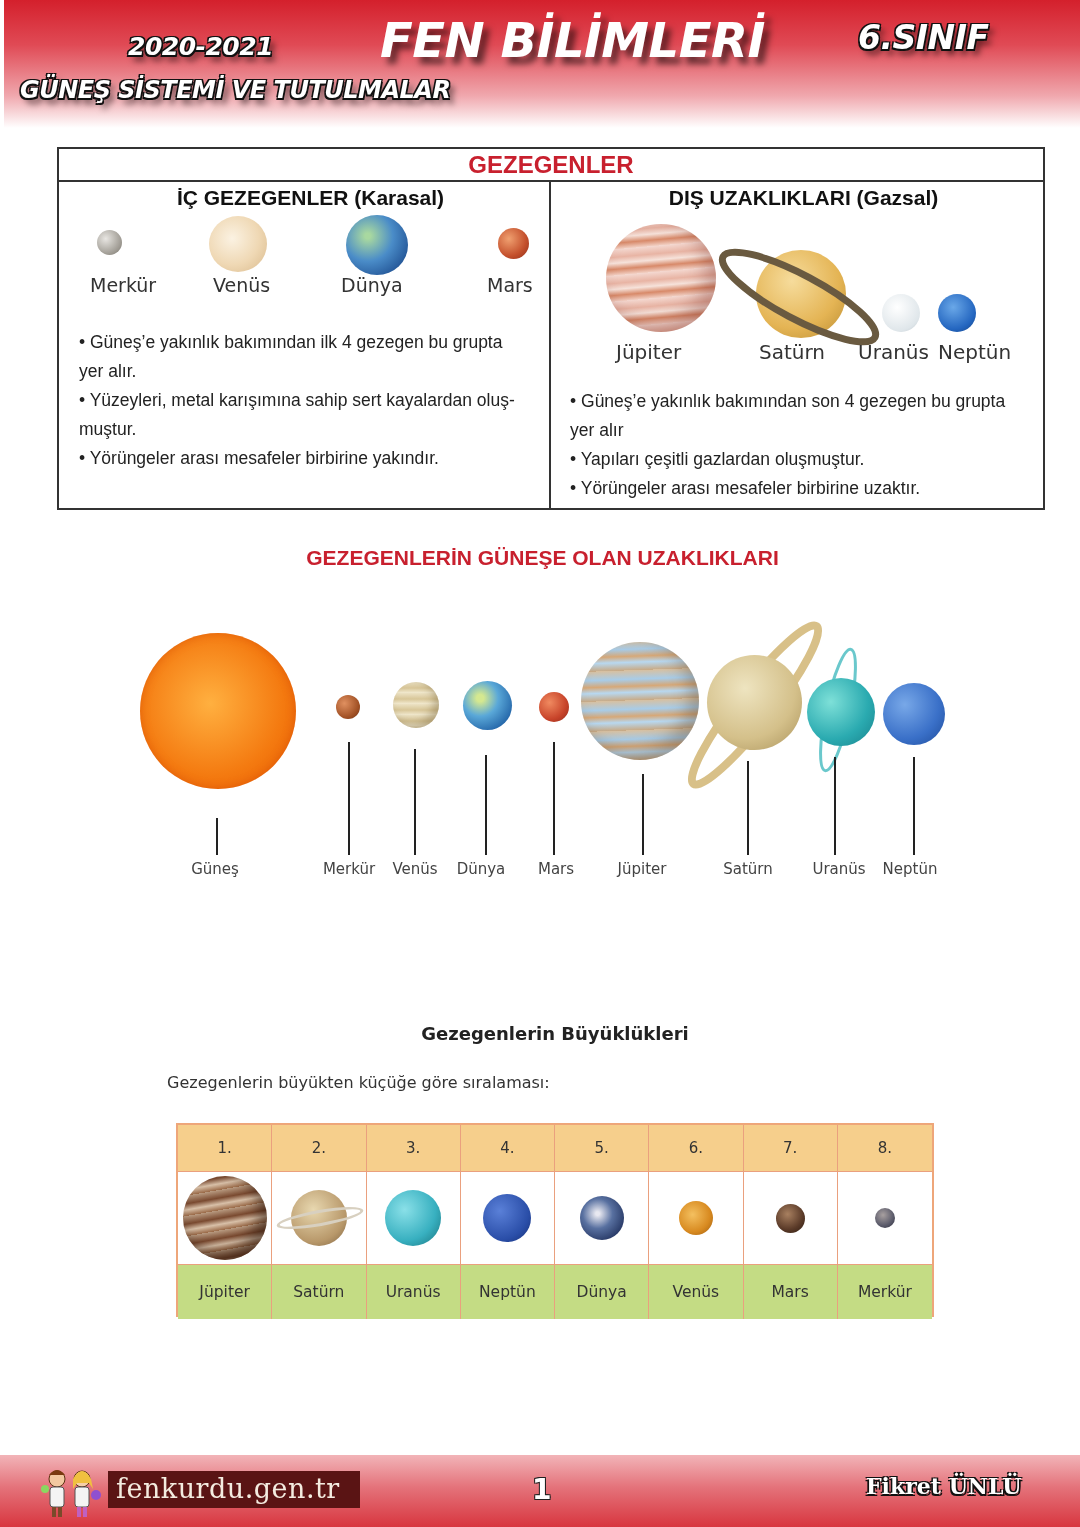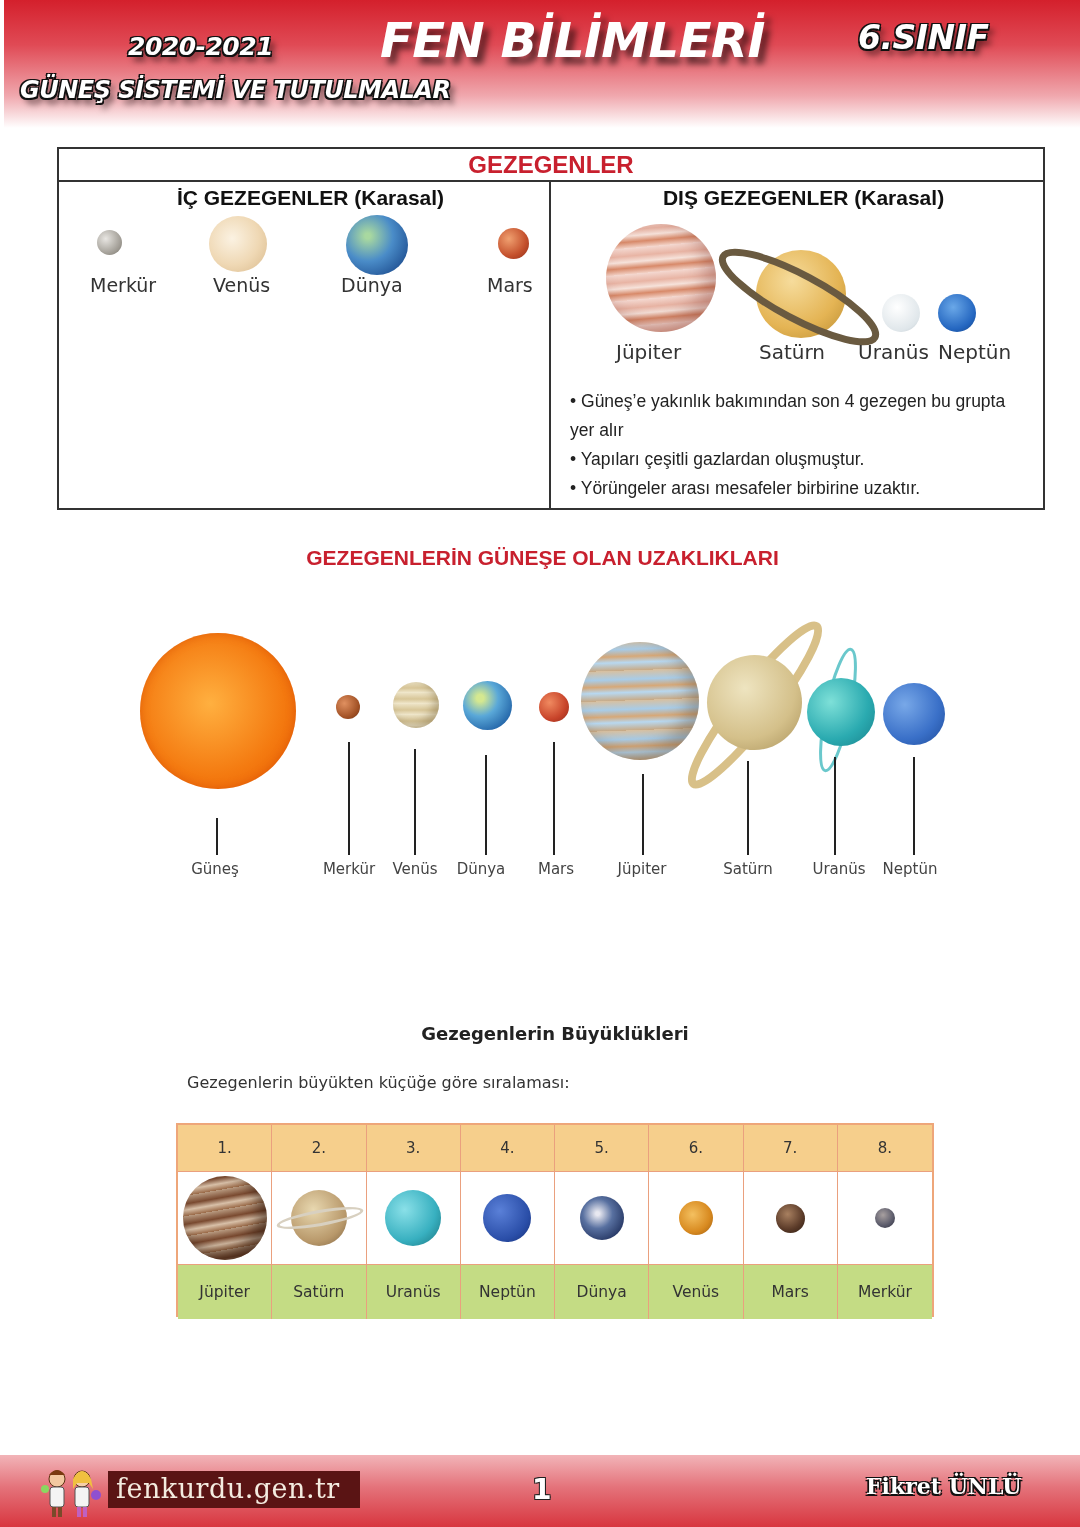--- a/index.html
+++ b/index.html
@@ -45,21 +45,21 @@
   
   .dist-title {
     position: absolute; left: 0; top: 546px; width: 1085px; text-align: center;
     color: #c8202e; font-weight: bold; font-size: 21px;
   }
   .stick { position: absolute; width: 2px; background: #222; }
   .dlabel { position: absolute; font-family: "DejaVu Sans", sans-serif; font-size: 15px; color: #444; transform: translateX(-50%); white-space: nowrap; }
 
   
   .size-title { position: absolute; left: 0; top: 1023px; width: 1110px; text-align: center; font-family: "DejaVu Sans", sans-serif; font-weight: bold; font-size: 18px; color: #222; }
-  .size-sub { position: absolute; left: 187px; top: 1073px; font-family: "DejaVu Sans", sans-serif; font-size: 16px; color: #333; }
+  .size-sub { position: absolute; left: 167px; top: 1073px; font-family: "DejaVu Sans", sans-serif; font-size: 16px; color: #333; }
   .size-table {
     position: absolute; left: 176px; top: 1123px; width: 758px; height: 194px;
     display: grid; grid-template-columns: repeat(8, 1fr); grid-template-rows: 47px 93px 54px;
     border: 2px solid #eea67a;
   }
   .size-table > div { border-right: 1px solid #eaa07e; border-bottom: 1px solid #eaa07e; display: flex; align-items: center; justify-content: center; position: relative; }
   .size-table > div:nth-child(8n) { border-right: none; }
   .rank-cell { background: #f6cf8c; font-family: "DejaVu Sans", sans-serif; font-size: 15px; color: #333; }
   .img-cell { background: #ffffff; }
   .name-cell { background: #c4dc84; font-family: "DejaVu Sans", sans-serif; font-size: 15.5px; color: #333; border-bottom: none !important; }
@@ -97,24 +97,31 @@
     <div class="gz-col left">
       <div class="gz-col-head">İÇ GEZEGENLER (Karasal)</div>
       <div class="planet" style="left:25px;top:48px;width:25px;height:25px;background:radial-gradient(circle at 35% 35%,#e8e6e2,#9c9890 70%,#6e6a64);"></div>
       <div class="planet" style="left:137px;top:34px;width:58px;height:56px;background:radial-gradient(circle at 40% 40%,#fbf2e2,#efd8b4 55%,#d8b88a);"></div>
       <div class="planet" style="left:274px;top:33px;width:62px;height:60px;background:radial-gradient(circle at 35% 35%,#a8d8a0 5%,#4a8cc8 45%,#1e4e90 85%);"></div>
       <div class="planet" style="left:426px;top:46px;width:31px;height:31px;background:radial-gradient(circle at 35% 35%,#f0a070,#c4502c 60%,#8e2c18);"></div>
       <div class="plabel" style="left:18px;top:92px;">Merkür</div>
       <div class="plabel" style="left:141px;top:92px;">Venüs</div>
       <div class="plabel" style="left:269px;top:92px;">Dünya</div>
       <div class="plabel" style="left:415px;top:92px;">Mars</div>
+      <div class="bullets" style="left:7px;top:146px;">
+        <div> • Güneş’e yakınlık bakımından ilk 4 gezegen bu grupta</div>
+        <div>yer alır.</div>
+        <div>• Yüzeyleri, metal karışımına sahip sert kayalardan oluş-</div>
+        <div>muştur.</div>
+        <div>• Yörüngeler arası mesafeler birbirine yakındır.</div>
+      </div>
     </div>
 
     <div class="gz-col">
-      <div class="gz-col-head">DIŞ GEZEGENLER (Karasal)</div>
+      <div class="gz-col-head">DIŞ UZAKLIKLARI (Gazsal)</div>
       <div class="planet" style="left:42px;top:42px;width:110px;height:108px;background:repeating-linear-gradient(175deg,#f4d8d0 0px,#e8b4a4 8px,#f6e2da 14px,#d88a6a 20px,#f2d0c4 26px);box-shadow:inset -10px -8px 18px rgba(120,50,40,0.35);"></div>
       <div class="planet" style="left:192px;top:68px;width:90px;height:88px;background:radial-gradient(circle at 40% 35%,#f6dc9c,#e4b454 60%,#b88a30);"></div>
       <svg style="position:absolute;left:150px;top:60px;" width="170" height="110" viewBox="0 0 170 110">
         <ellipse cx="85" cy="55" rx="86" ry="22" transform="rotate(28 85 55)" fill="none" stroke="#6a5a40" stroke-width="7"></ellipse>
       </svg>
       <div class="planet" style="left:318px;top:112px;width:38px;height:38px;background:radial-gradient(circle at 40% 35%,#ffffff,#dfe6ea 70%,#b8c2c8);"></div>
       <div class="planet" style="left:374px;top:112px;width:38px;height:38px;background:radial-gradient(circle at 40% 35%,#6aa8e8,#2466c0 65%,#144080);"></div>
       <div class="plabel" style="left:52px;top:158px;font-size:20px;">Jüpiter</div>
       <div class="plabel" style="left:195px;top:158px;font-size:20px;">Satürn</div>
       <div class="plabel" style="left:294px;top:158px;font-size:20px;">Uranüs</div>

